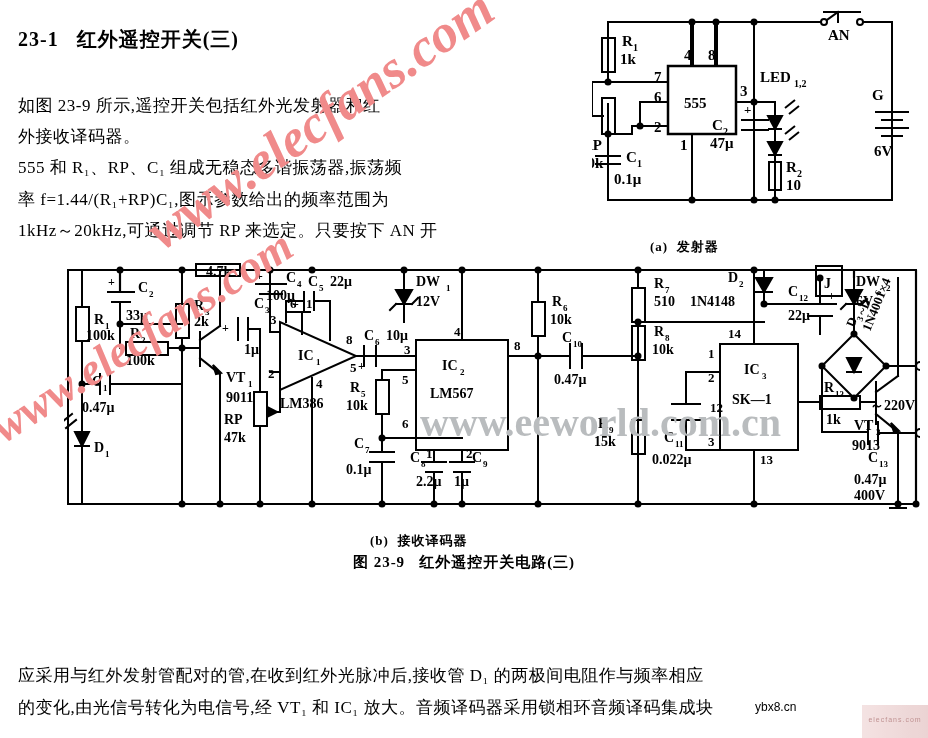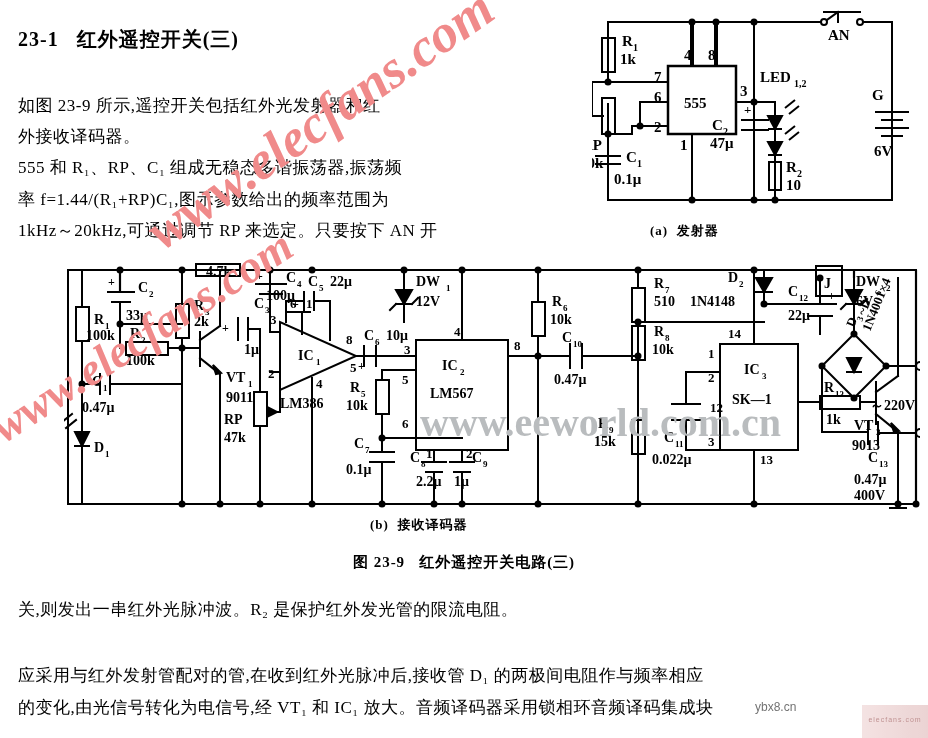--- a/index.html
+++ b/index.html
@@ -62,39 +62,39 @@
     position:absolute;
     color:#b9bcbe;
     font-family:"Liberation Serif",serif;
     font-weight:bold;
     white-space:nowrap;
     pointer-events:none;
     margin-top:41px;
   }
   .wm3{left:420px;top:358px;font-size:40px;}
   .wm-small{
-    position:absolute;color:#737373;font-size:12px;font-family:"Liberation Sans",sans-serif;
+    position:absolute;color:#000000;font-size:12px;font-family:"Liberation Sans",sans-serif;
     white-space:nowrap;pointer-events:none;
   }
   .wm-badge{
     position:absolute;left:862px;top:705px;width:66px;height:33px;
     background:linear-gradient(90deg,#f3dede,#e8cccc);
     opacity:.85;pointer-events:none;
   }
   .wm-badge span{
     display:block;font-size:7px;color:#b57f7f;text-align:center;margin-top:11px;
     font-family:"Liberation Sans",sans-serif;letter-spacing:1px;
   }
 
   
   .circuit{position:absolute;}
   #tx{left:592px;top:4px;}
   #rx{left:64px;top:262px;}
   .fig-sub{
-    position:absolute;font-size:13px;font-weight:bold;letter-spacing:1px;white-space:nowrap;
+    position:absolute;font-size:13px;font-weight:bold;letter-spacing:1px;white-space:nowrap;margin-top:16px;
   }
   #tx-sub{left:650px;top:222px;}
   #rx-sub{left:370px;top:516px;}
   svg text{font-family:"Liberation Serif","DejaVu Serif",serif;}
 </style>
 </head>
 <body>
 
 <div id="page">
 
@@ -629,21 +629,20 @@
     </g>
   </svg>
   <div class="fig-sub" id="rx-sub">
     <span>(b)</span>&nbsp;&nbsp;<span>接收译码器</span>
   </div>
 
   <div class="figcaption">
     <span class="fnum">图 23-9</span><span>红外遥控开关电路(三)</span>
   </div>
 
-  <div class="para b1">关,则发出一串红外光脉冲波。R₂ 是保护红外发光管的限流电阻。</div>
   <div class="para b3">应采用与红外发射管配对的管,在收到红外光脉冲后,接收管 D₁ 的两极间电阻作与频率相应</div>
   <div class="para b4">的变化,由光信号转化为电信号,经 VT₁ 和 IC₁ 放大。音频译码器采用锁相环音频译码集成块</div>
 
   <div class="wm-red wm1">www.elecfans.com</div>
   <div class="wm-red wm2">www.elecfans.com</div>
   <div class="wm-grey wm3">www.eeworld.com.cn</div>
   <div class="wm-small" style="left:755px;top:700px;">ybx8.cn</div>
   <div class="wm-badge">
     <span>elecfans.com</span>
   </div>

